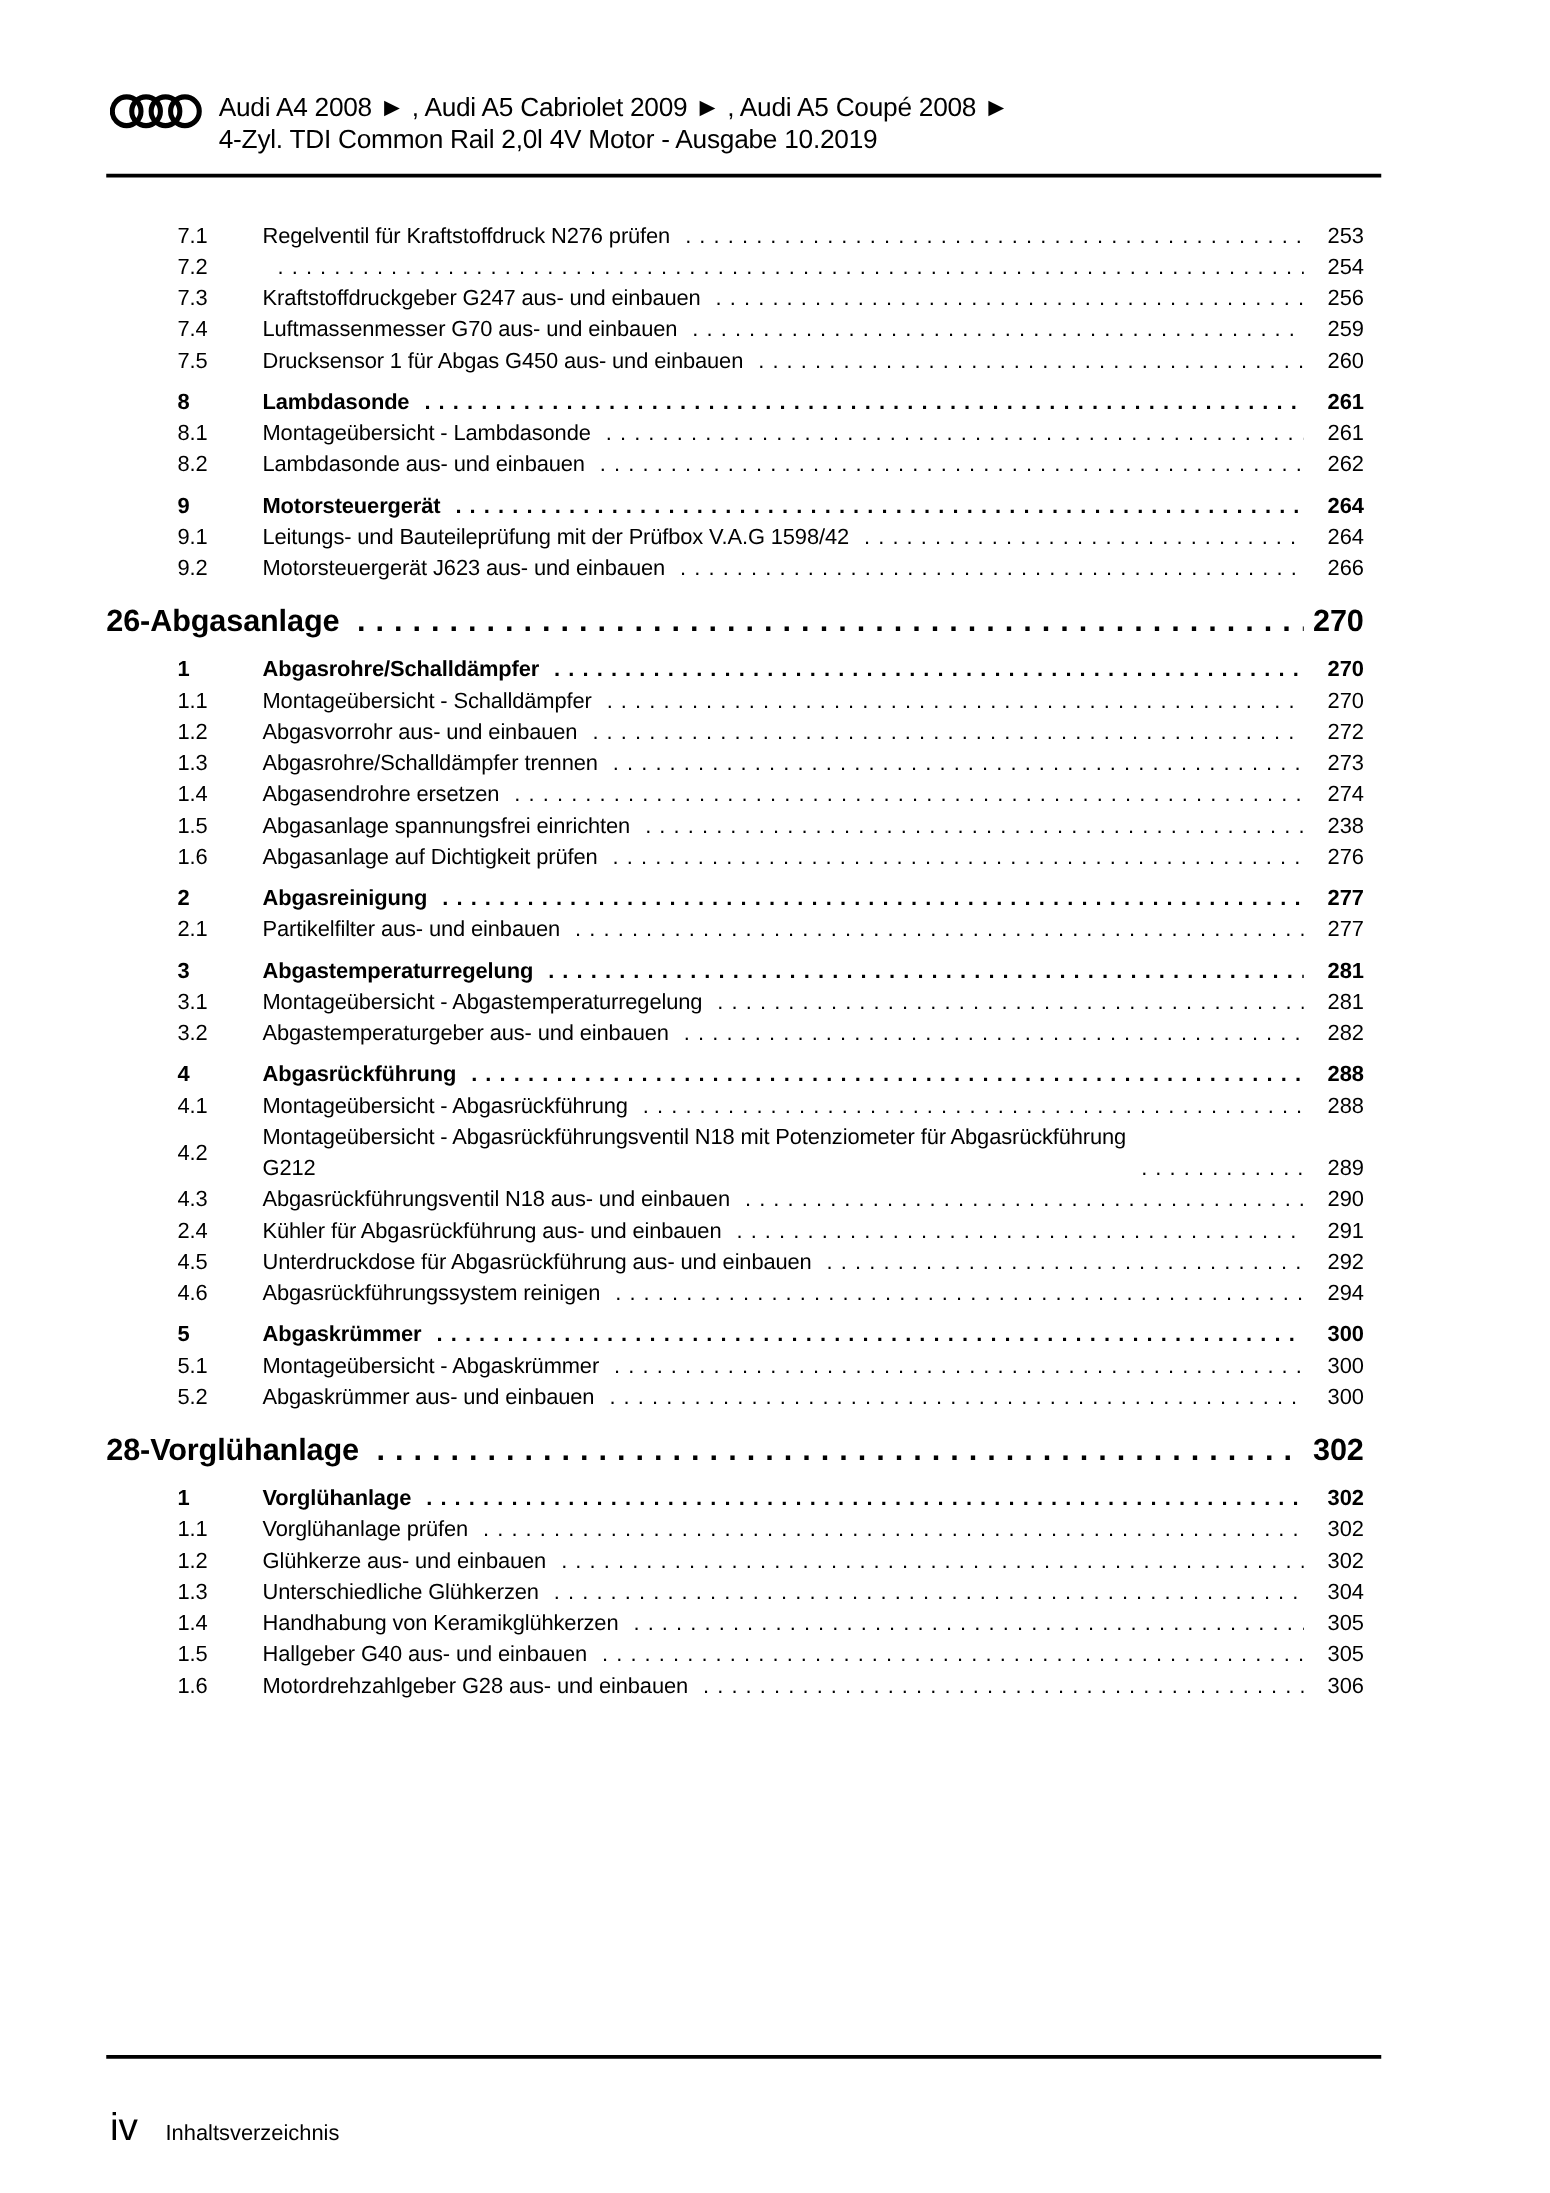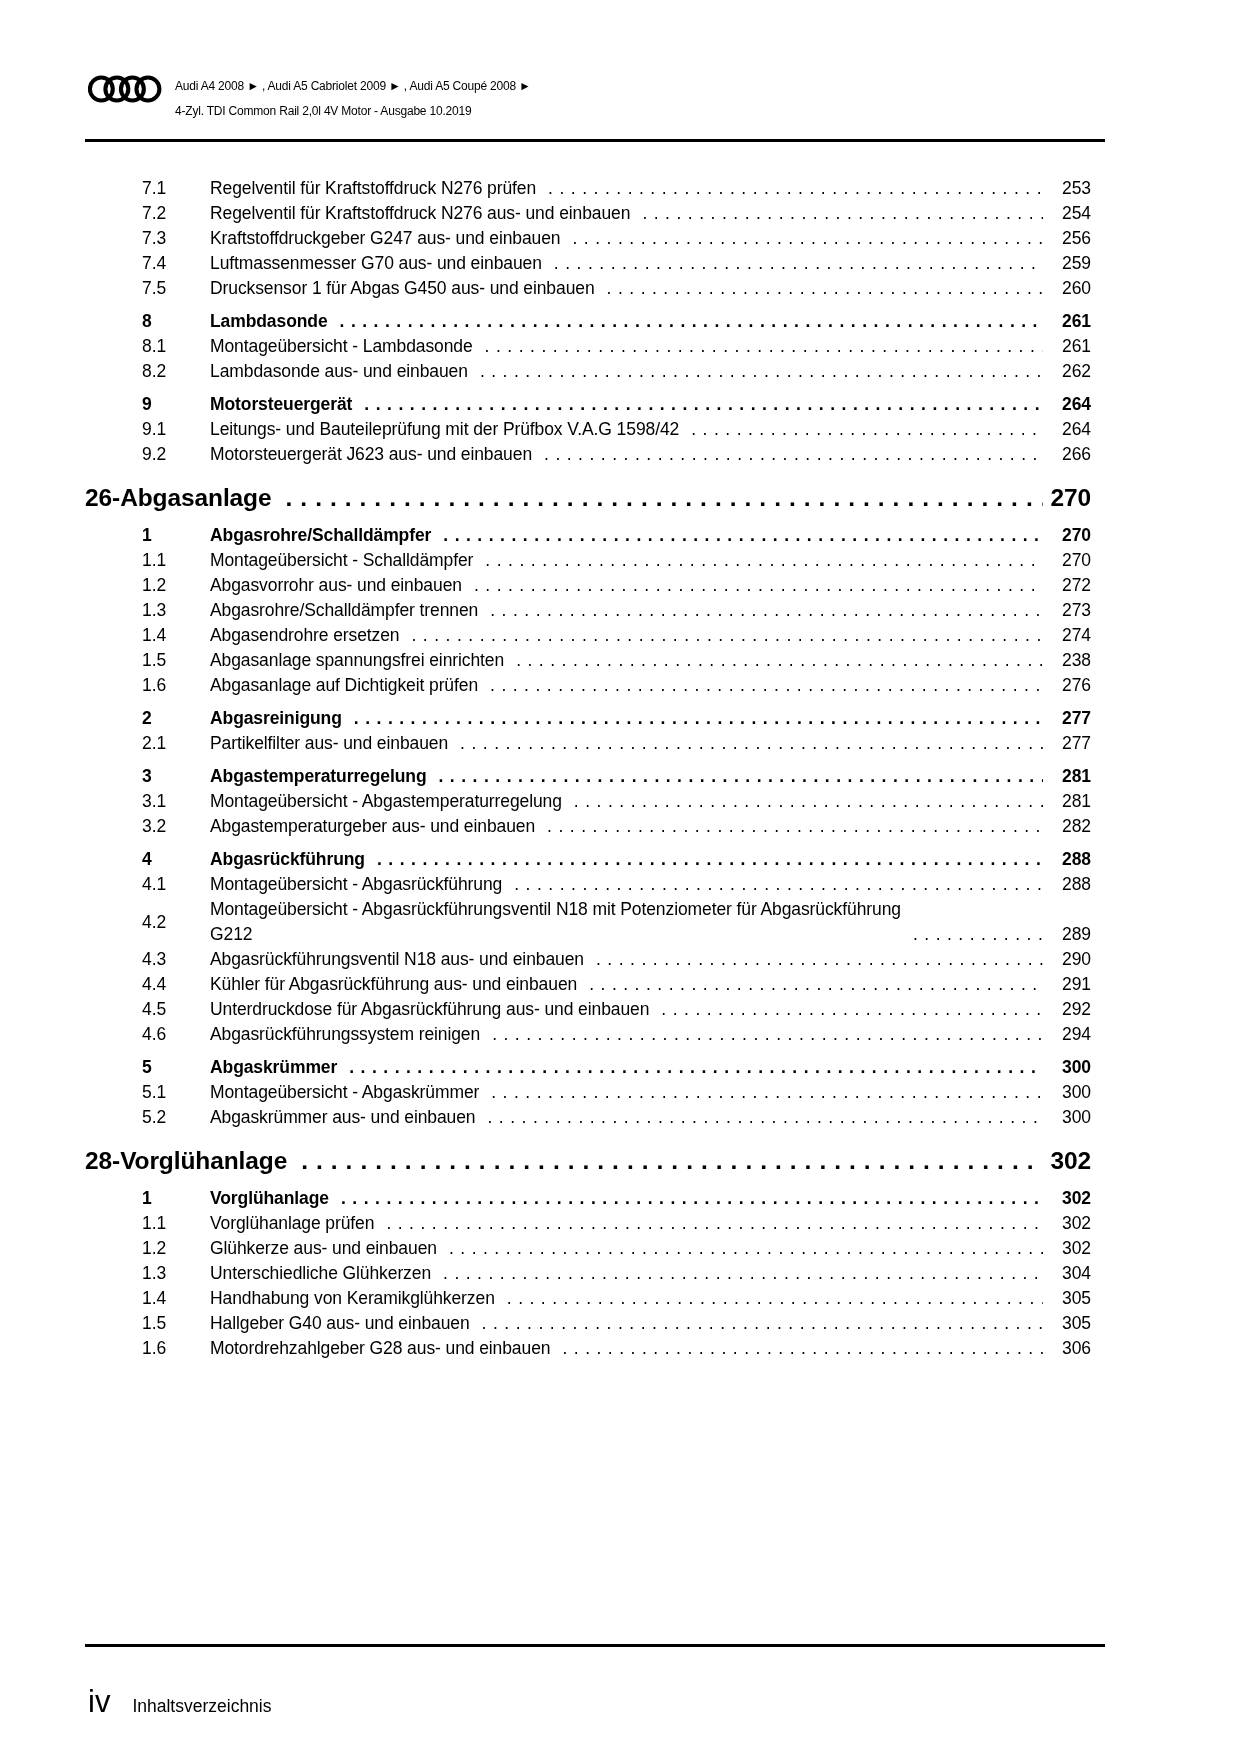--- a/index.html
+++ b/index.html
@@ -15,21 +15,21 @@
 
   
   .header-logo {
     position: absolute;
     left: 88px; top: 74px;
     width: 74px; height: 30px;
   }
   .header-text {
     position: absolute;
     left: 175px; top: 74px;
-    font-size: 12px;
+    font-size: 21px;
     line-height: 25px;
     letter-spacing: -0.2px;
     white-space: nowrap;
   }
   .rule {
     position: absolute;
     left: 85px;
     width: 1020px;
     height: 3px;
     background: #000;
@@ -117,21 +117,20 @@
 
   <div class="toc" id="toc">
       <div class="toc-row sub">
         <span class="num">7.1</span>
         <span class="title">Regelventil für Kraftstoffdruck N276 prüfen</span>
         <span class="dots">............................................................................................................................................................................................................................</span>
         <span class="page-num">253</span>
       </div>
       <div class="toc-row sub">
         <span class="num">7.2</span>
-        <span class="title">Regelventil für Kraftstoffdruck N276 aus- und einbauen</span>
         <span class="dots">............................................................................................................................................................................................................................</span>
         <span class="page-num">254</span>
       </div>
       <div class="toc-row sub">
         <span class="num">7.3</span>
         <span class="title">Kraftstoffdruckgeber G247 aus- und einbauen</span>
         <span class="dots">............................................................................................................................................................................................................................</span>
         <span class="page-num">256</span>
       </div>
       <div class="toc-row sub">
@@ -280,21 +279,21 @@
         <span class="dots">............................................................................................................................................................................................................................</span>
         <span class="page-num">289</span>
       </div>
       <div class="toc-row sub">
         <span class="num">4.3</span>
         <span class="title">Abgasrückführungsventil N18 aus- und einbauen</span>
         <span class="dots">............................................................................................................................................................................................................................</span>
         <span class="page-num">290</span>
       </div>
       <div class="toc-row sub">
-        <span class="num">4.4</span>
+        <span class="num">2.4</span>
         <span class="title">Kühler für Abgasrückführung aus- und einbauen</span>
         <span class="dots">............................................................................................................................................................................................................................</span>
         <span class="page-num">291</span>
       </div>
       <div class="toc-row sub">
         <span class="num">4.5</span>
         <span class="title">Unterdruckdose für Abgasrückführung aus- und einbauen</span>
         <span class="dots">............................................................................................................................................................................................................................</span>
         <span class="page-num">292</span>
       </div>

